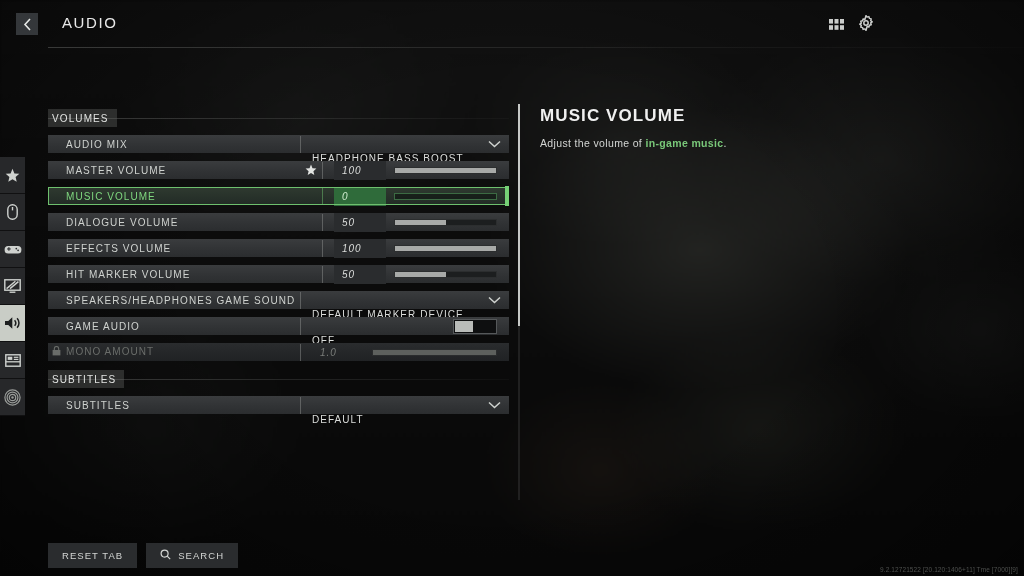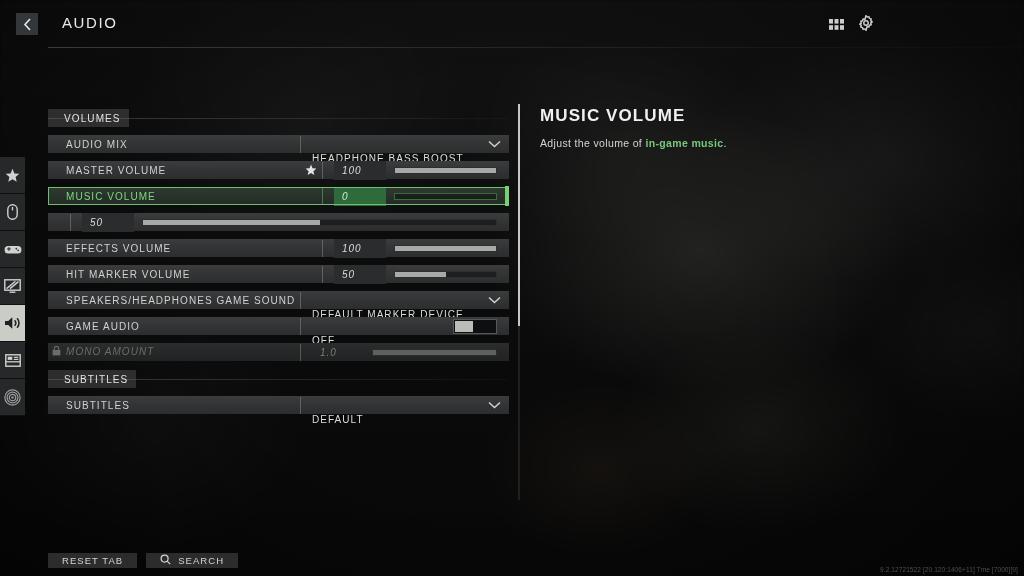--- a/index.html
+++ b/index.html
@@ -112,21 +112,21 @@
     position: relative;
     height: 20px;
     margin-bottom: 7px;
   }
   .section-head .tag {
     display: inline-block;
     background: rgba(92,96,92,0.42);
     color: #e2e4e2;
     font-size: 10px;
     letter-spacing: 1.1px;
-    padding: 4px 8px 3px 16px;
+    padding: 4px 8px 3px 4px;
     position: relative;
     z-index: 2;
   }
   .section-head .rule {
     position: absolute;
     left: 0; right: 0; top: 10px;
     height: 1px;
     background: linear-gradient(90deg, rgba(130,132,130,0.40), rgba(130,132,130,0.05));
   }
 
@@ -148,21 +148,21 @@
   .row-label {
     flex: 0 0 252px;
     padding-left: 18px;
     font-size: 10px;
     letter-spacing: 1.05px;
     color: #cfd2cf;
     white-space: nowrap;
     overflow: hidden;
   }
   .row.selected .row-label { color: #7fd77f; }
-  .row.disabled .row-label { color: #6a6d6a; padding-left: 4px; font-style: italic; }
+  .row.disabled .row-label { color: #6a6d6a; padding-left: 4px; }
   .lock-icon { display: inline-block; vertical-align: -1px; margin-right: 5px; }
 
   .fav-star { flex: 0 0 22px; display: flex; justify-content: center; }
   .divider {
     flex: 0 0 1px;
     width: 1px; height: 17px;
     background: rgba(150,152,150,0.45);
   }
   .row.selected .divider { background: rgba(110,192,110,0.5); }
 
@@ -270,21 +270,21 @@
 
   
   .footer {
     position: absolute;
     left: 48px; bottom: 8px;
     display: flex;
     gap: 9px;
     z-index: 10;
   }
   .foot-btn {
-    height: 15px;
+    height: 25px;
     background: #2a2c2e;
     display: flex; align-items: center; gap: 7px;
     padding: 0 14px;
     font-size: 9.5px;
     letter-spacing: 1.05px;
     color: #d3d5d3;
     cursor: pointer;
   }
   .version {
     position: absolute;
@@ -450,20 +450,21 @@
       <div class="fav-star"></div>
       <div class="divider"></div>
       <div class="val-box">0</div>
       <div class="slider">
         <div class="fill" style="width:0%"></div>
       </div>
       <div class="sel-edge"></div>
     </div>
 
     <div class="row">
+      <div class="row-label">DIALOGUE VOLUME</div>
       <div class="fav-star"></div>
       <div class="divider"></div>
       <div class="val-box">50</div>
       <div class="slider">
         <div class="fill" style="width:50%"></div>
       </div>
     </div>
 
     <div class="row">
       <div class="row-label">EFFECTS VOLUME</div>

